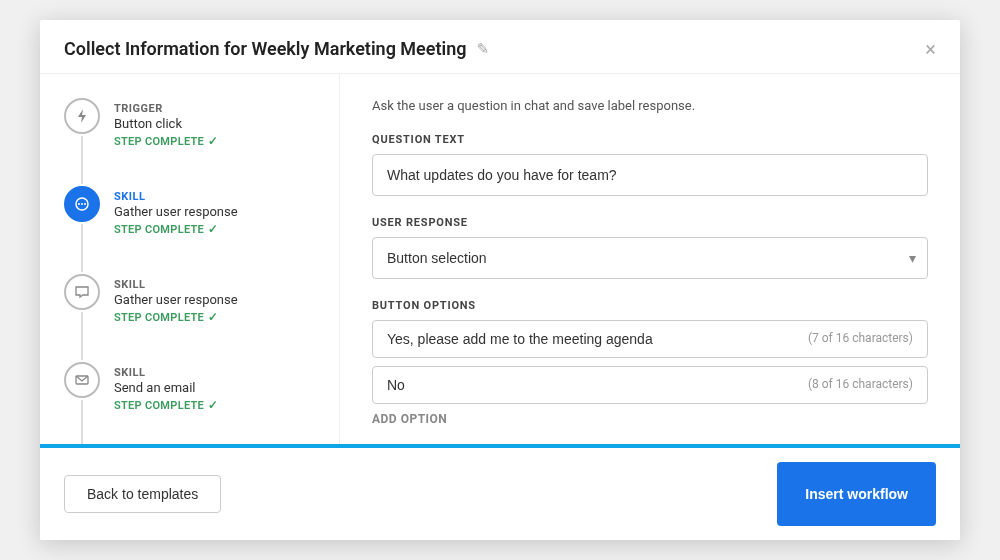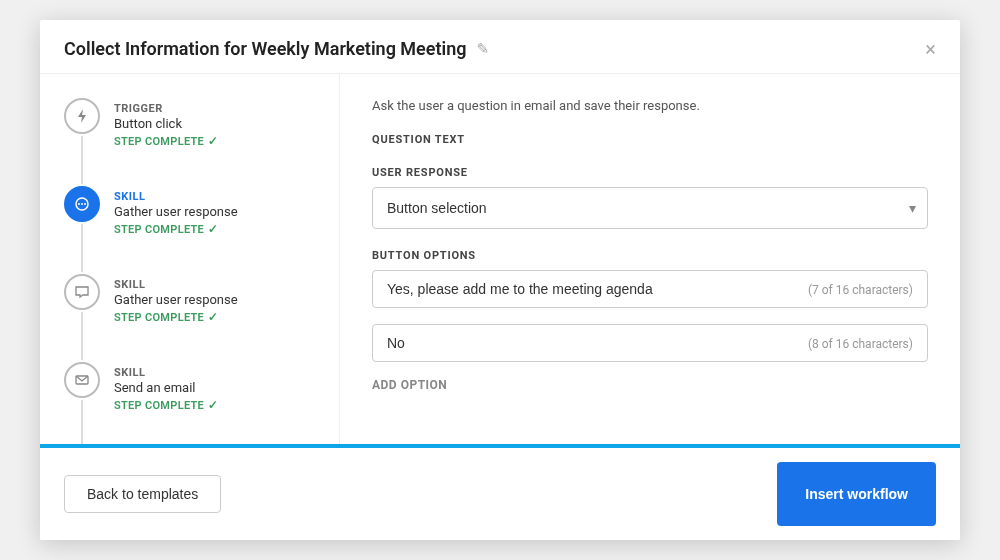--- a/index.html
+++ b/index.html
@@ -206,23 +206,23 @@
       font-size: 14px;
     }
     .button-option {
       width: 100%;
       border: 1px solid #ccc;
       border-radius: 4px;
       padding: 10px 14px;
       font-size: 14px;
       color: #333;
       background: #fff;
-      margin-bottom: 16px;
-      display: flex;
-      align-items: flex-end;
+      margin-bottom: 8px;
+      display: flex;
+      align-items: flex-start;
       justify-content: space-between;
     }
     .button-option.placeholder {
       color: #aaa;
     }
     .char-count {
       font-size: 12px;
       color: #999;
       white-space: nowrap;
       margin-left: 10px;
@@ -384,24 +384,25 @@
               <line x1="8" y1="3" x2="8" y2="13" stroke="#888" stroke-width="2"></line>
               <line x1="3" y1="8" x2="13" y2="8" stroke="#888" stroke-width="2"></line>
             </svg>
           </div>
         </div>
         <div class="add-skill-label">ADD SKILL</div>
       </div>
     </div>
 
     <div class="main-content">
-      <p class="subtitle">Ask the user a question in email and save their response.</p>
+      <p class="subtitle">Ask the user a question in chat and save label response.</p>
 
       <div class="field-section">
         <div class="field-label">QUESTION TEXT</div>
+        <input type="text" class="text-input" value="What updates do you have for team?" style="">
       </div>
 
       <div class="field-section">
         <div class="field-label">USER RESPONSE</div>
         <div class="select-wrapper">
           <select class="select-input">
             <option>Button selection</option>
           </select>
           <span class="select-arrow">▾</span>
         </div>

